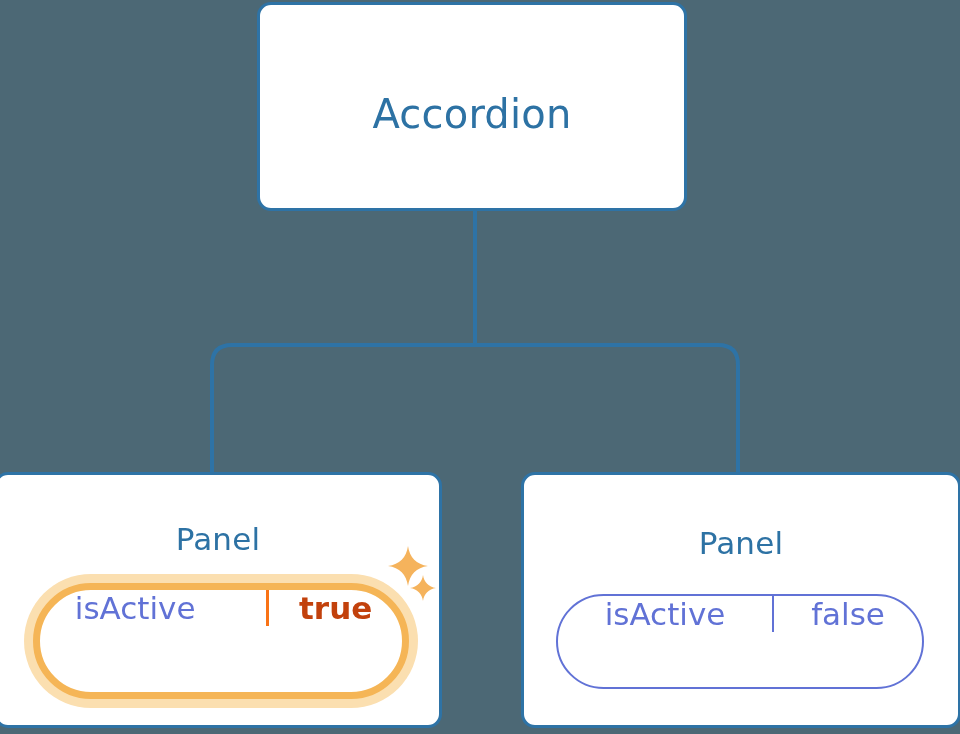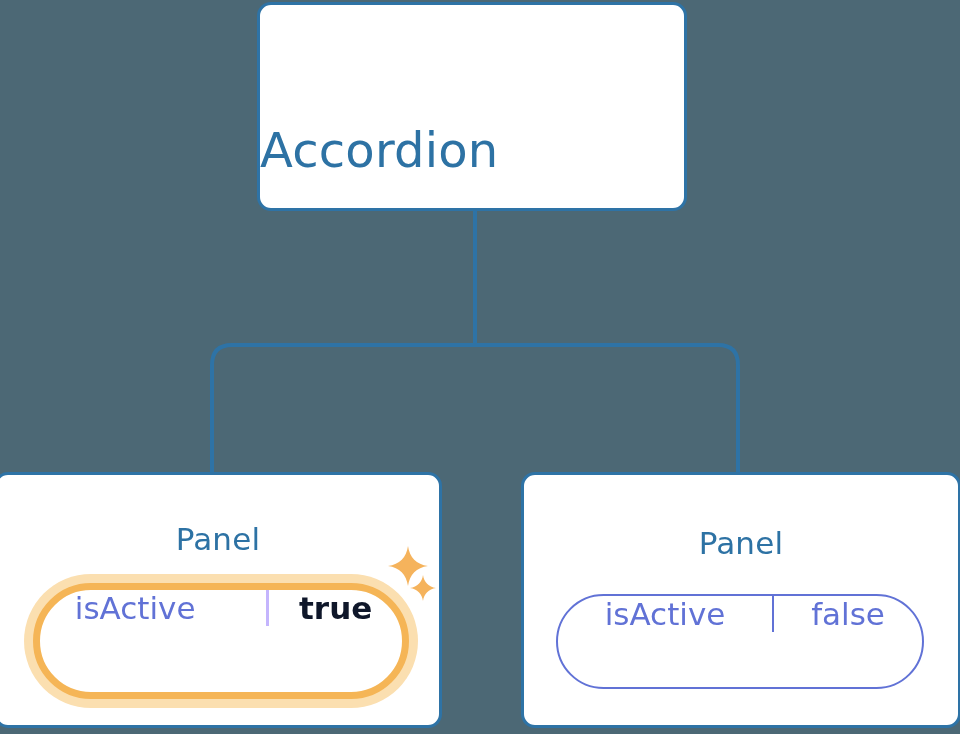--- a/index.html
+++ b/index.html
@@ -41,26 +41,25 @@
     left: 257px;
     top: 2px;
     width: 430px;
     height: 209px;
   }
   #root-title {
     position: absolute;
     left: 0;
     right: 0;
     top: 84px;
-    text-align: left;
+    text-align: center;
     color: #2D72A4;
-    font-size: 48px;
+    font-size: 40px;
     line-height: 50px;
     letter-spacing: 0.2px;
-    margin-top: 36px;
   }
 
   #panel-left {
     left: -6px;
     top: 472px;
     width: 448px;
     height: 256px;
   }
   #panel-right {
     left: 521px;
@@ -124,25 +123,25 @@
   .pill.highlight {
     border: 7px solid #F5B556;
     box-shadow: 0 0 0 9px #FBDFB0;
   }
   .pill.highlight .pill-key {
     color: #6172D6;
     font-size: 31px;
     padding: 0 26px;
   }
   .pill.highlight .pill-val {
-    color: #0f172a;
+    color: #c2410c;
     font-size: 31px;
     font-weight: bold;
     padding: 0 26px;
-    border-left: 3px solid #c4b5fd;
+    border-left: 3px solid #f97316;
     margin-left: 36px;
   }
 
   #pill-left-wrap {
     left: 33px;
     top: 583px;
   }
   #pill-left {
     width: 376px;
     height: 116px;

